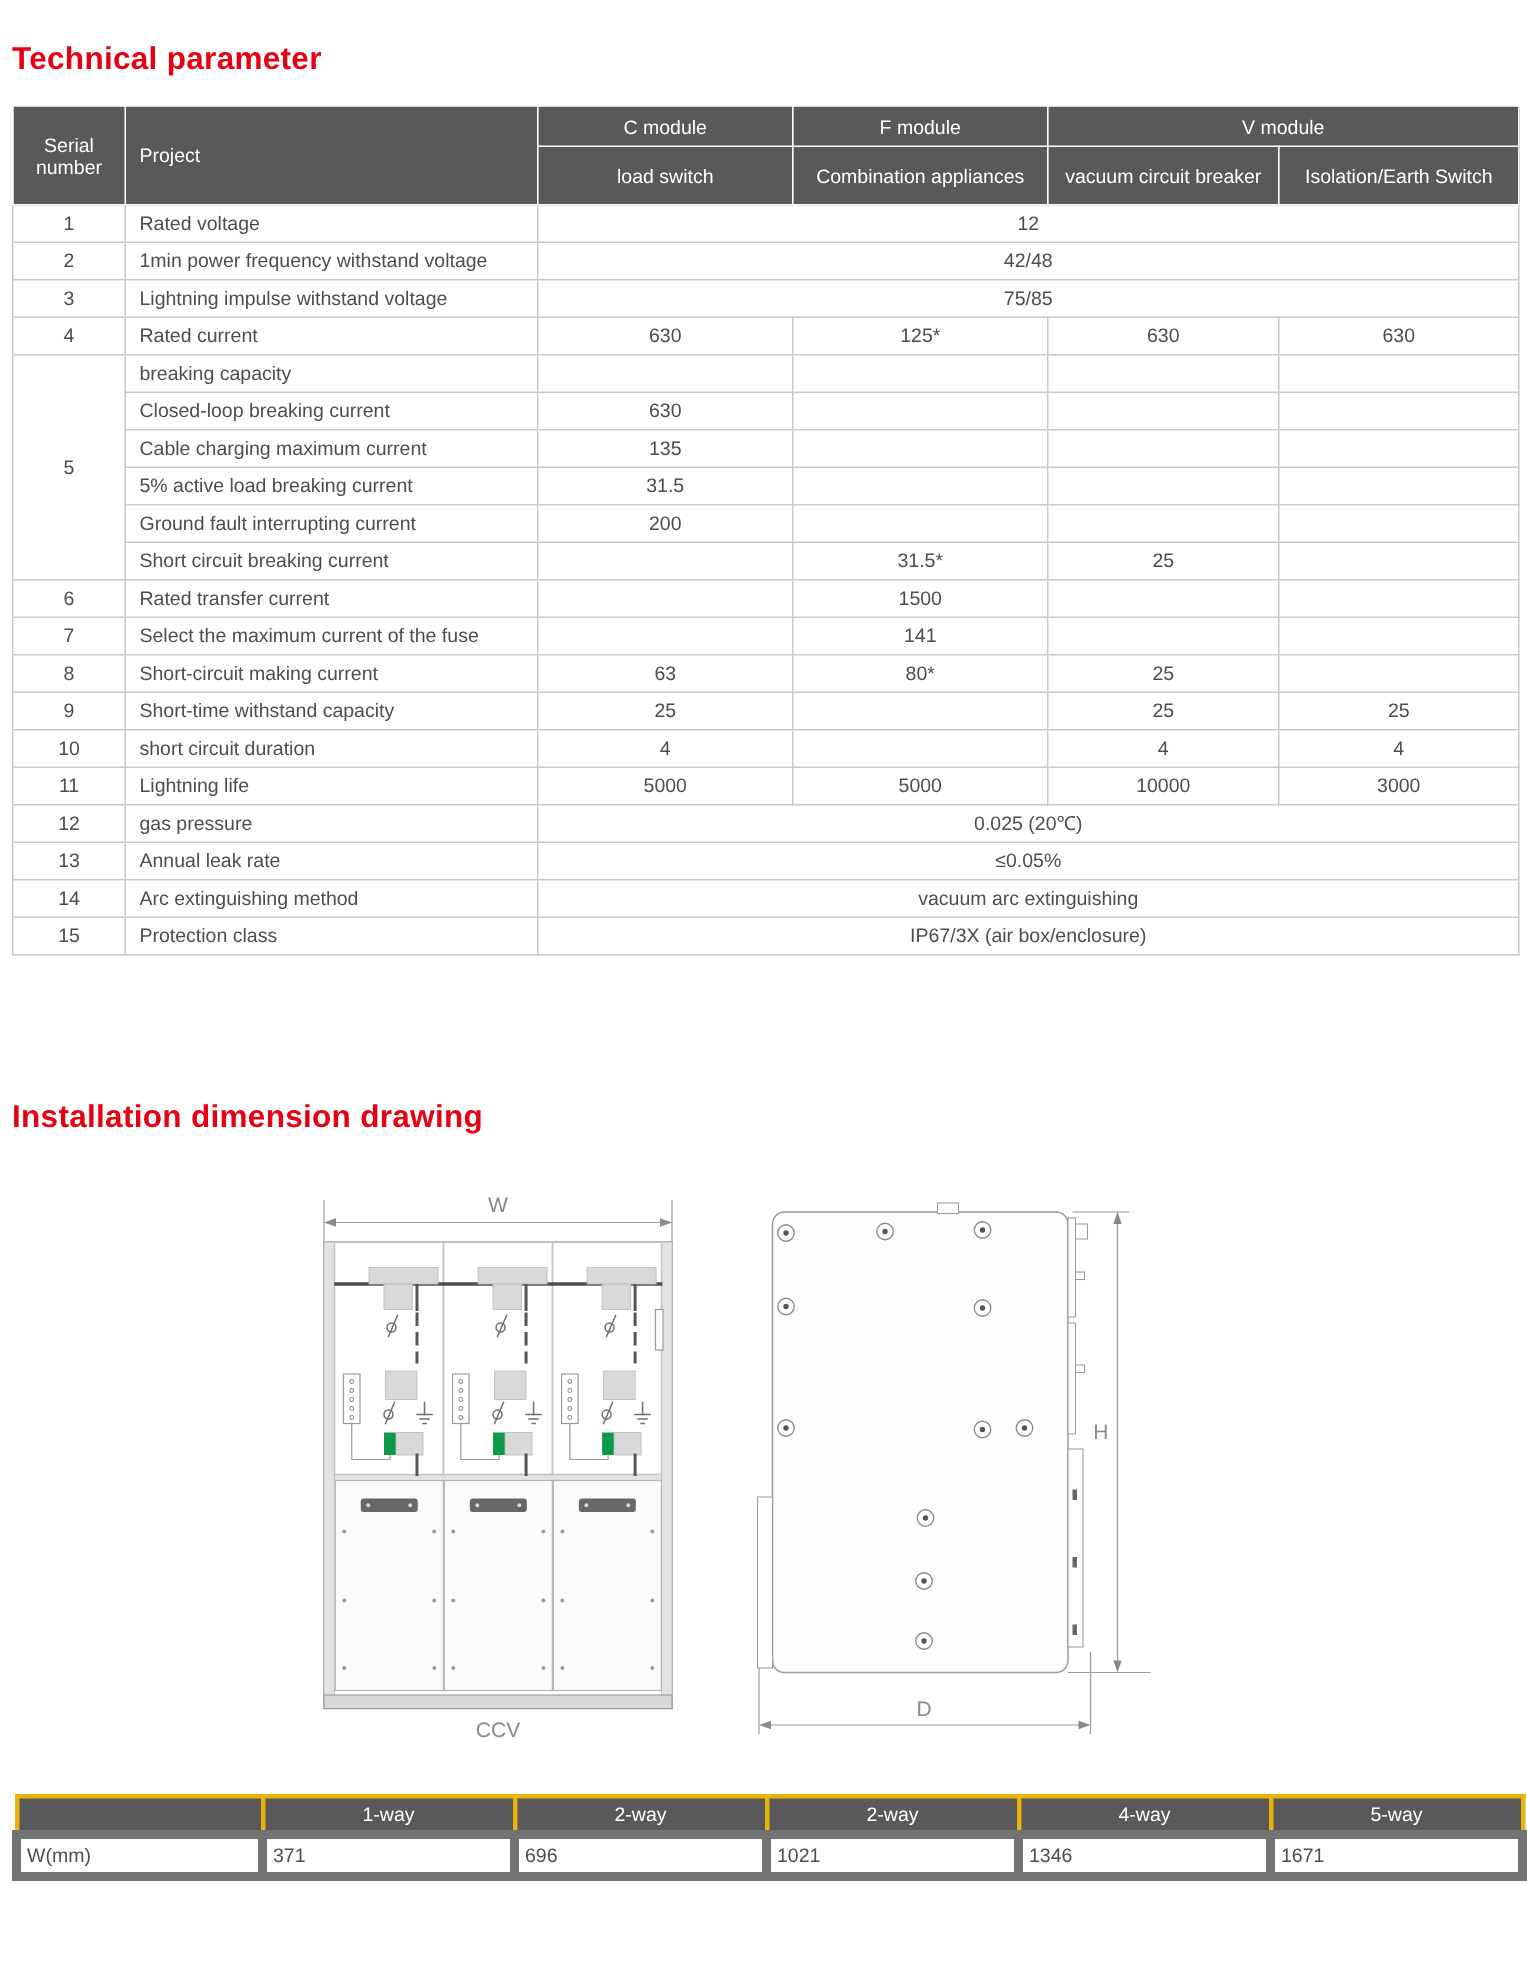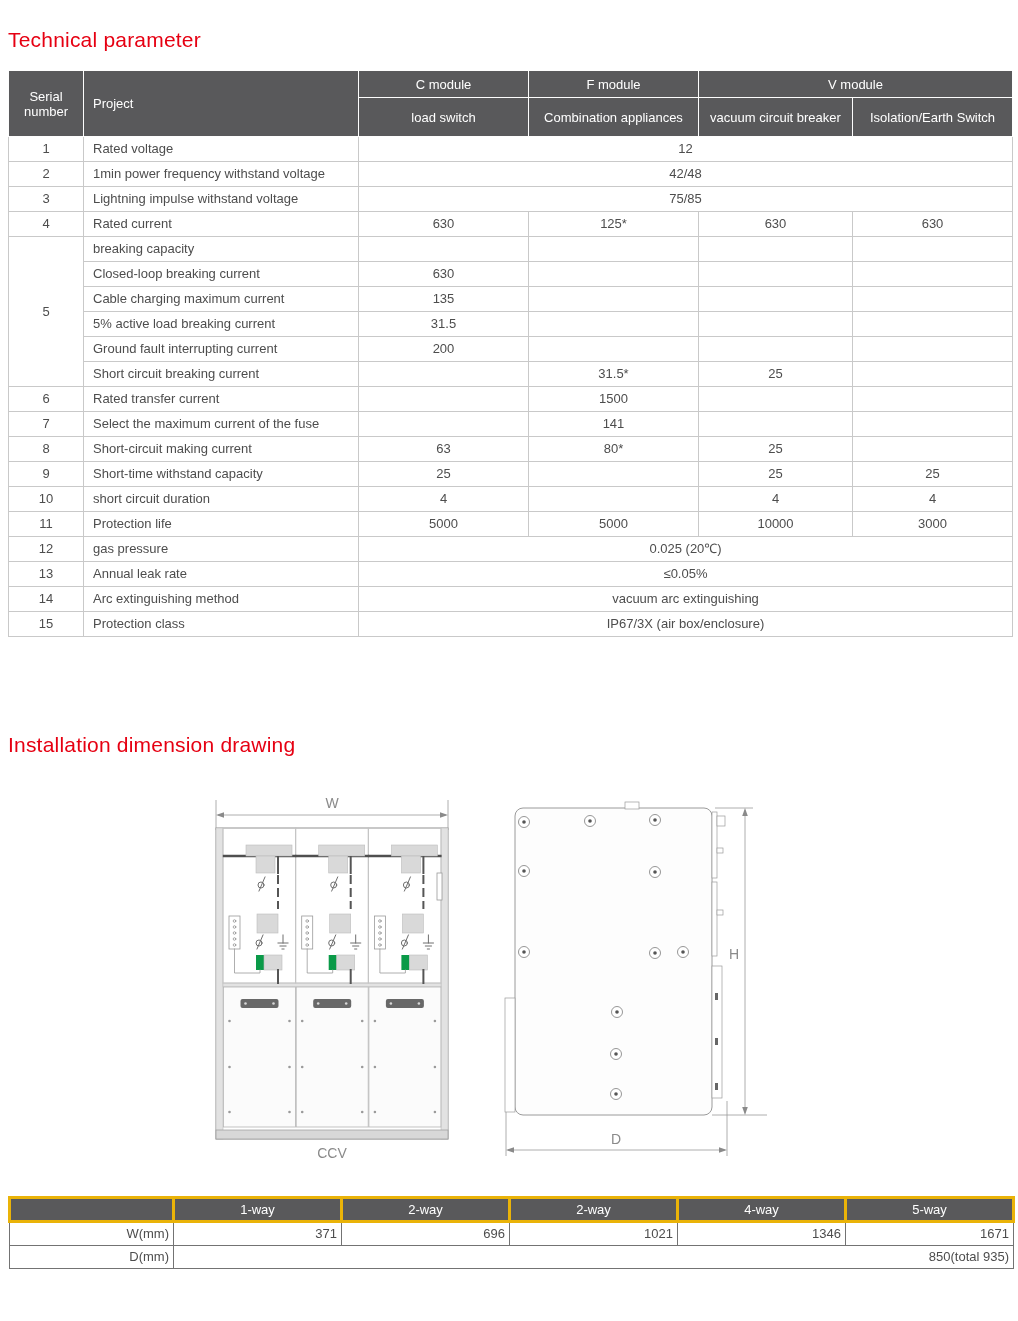--- a/index.html
+++ b/index.html
@@ -3,21 +3,21 @@
 <meta charset="utf-8">
 <style>
   html,body { margin:0; padding:0; }
   body {
     width:1018px; height:1321px; position:relative; background:#fff;
     font-family:"Liberation Sans", sans-serif; color:#4d4d4d;
     overflow:hidden;
   }
   .section-title {
     position:absolute; left:8px; margin:0;
-    color:#e60012; font-size:21px; font-weight:normal; letter-spacing:0.2px;
+    color:#e60012; font-size:21px; font-weight:bold; letter-spacing:0.2px;
   }
   #title-tech { top:28px; }
   #title-install { top:733px; }
 
   
   table { border-collapse:collapse; table-layout:fixed; }
   .tech {
     position:absolute; left:8px; top:70px; width:1004px;
     font-size:13px;
   }
@@ -37,21 +37,21 @@
   
   .dims {
     position:absolute; left:8px; top:1196px; width:1004px;
     font-size:13px;
   }
   .dims th {
     background:#59595b; color:#fff; font-weight:normal;
     border:3px solid #eab308; padding:2px 4px; height:17px; line-height:15px; text-align:center;
   }
   .dims td {
-    border:1px solid #737373; text-align:right; padding:3px 4px; line-height:16px; background:#fff;
+    border:6px solid #737373; text-align:left; padding:3px 4px; line-height:16px; background:#fff;
   }
 
   
   .drawing-wrap { position:absolute; left:195px; top:788px; width:580px; height:392px; }
   svg text { font-family:"Liberation Sans", sans-serif; fill:#8a8a8a; }
 </style>
 </head>
 <body>
 
 <h2 id="title-tech" class="section-title">Technical parameter</h2>
@@ -184,21 +184,21 @@
     <tr>
       <td>10</td>
       <td class="proj">short circuit duration</td>
       <td>4</td>
       <td></td>
       <td>4</td>
       <td>4</td>
     </tr>
     <tr>
       <td>11</td>
-      <td class="proj">Protection life</td>
+      <td class="proj">Lightning life</td>
       <td>5000</td>
       <td>5000</td>
       <td>10000</td>
       <td>3000</td>
     </tr>
     <tr>
       <td>12</td>
       <td class="proj">gas pressure</td>
       <td colspan="4">0.025  (20℃)</td>
     </tr>
@@ -368,18 +368,14 @@
   </thead>
   <tbody>
     <tr>
       <td>W(mm)</td>
       <td>371</td>
       <td>696</td>
       <td>1021</td>
       <td>1346</td>
       <td>1671</td>
     </tr>
-    <tr>
-      <td>D(mm)</td>
-      <td colspan="5">850(total 935)</td>
-    </tr>
   </tbody>
 </table>
 
 </body></html>

